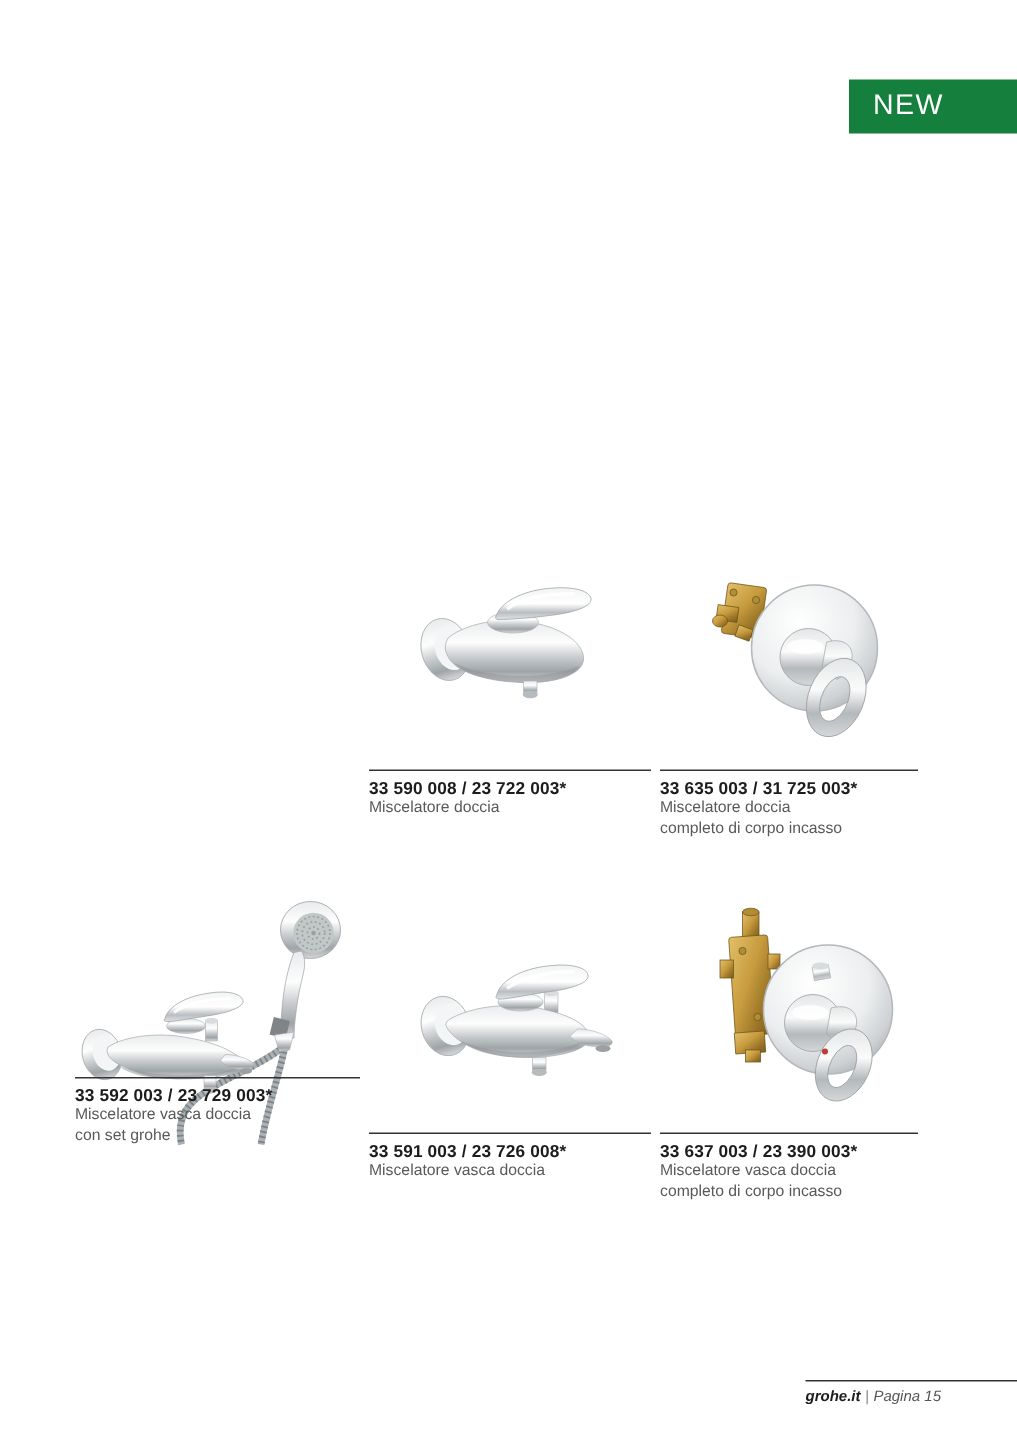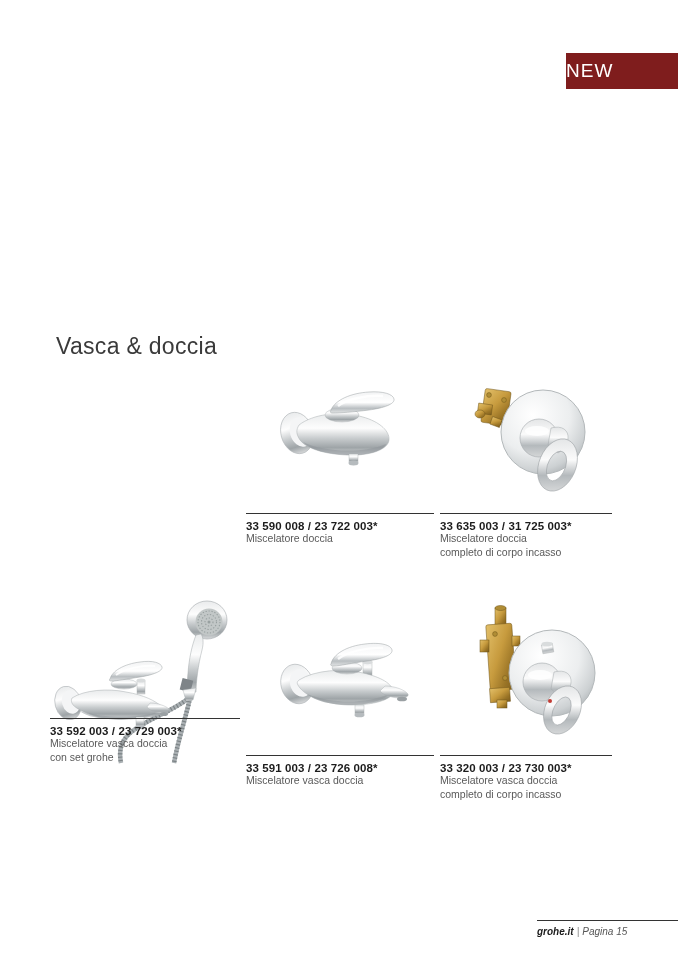--- a/index.html
+++ b/index.html
@@ -2,22 +2,22 @@
 <html><head>
 <meta charset="utf-8">
 <style>
   html,body { margin:0; padding:0; background:#ffffff; }
   .page {
     position:relative; width:678px; height:959px; background:#ffffff;
     font-family:"Liberation Sans", sans-serif; overflow:hidden;
   }
   .new-badge {
     position:absolute; left:566px; top:53px; width:112px; height:36px;
-    background:#7f1d1d; color:#ffffff; font-size:19px; line-height:36px;
-    padding-left:0; box-sizing:border-box; letter-spacing:1px;
+    background:#15803d; color:#ffffff; font-size:19px; line-height:36px;
+    padding-left:16px; box-sizing:border-box; letter-spacing:1px;
   }
   .heading {
     position:absolute; left:56px; top:333px; margin:0;
     font-size:23px; font-weight:400; color:#3a3a3a; letter-spacing:0.3px;
   }
   .fig { position:absolute; }
   .cell { position:absolute; width:190px; }
   .cell-rule { height:1px; background:#333333; }
   .code {
     margin-top:6px; font-size:11.5px; font-weight:bold; color:#1c1c1c;
@@ -29,21 +29,20 @@
   .footer .site { font-weight:bold; color:#1c1c1c; }
   .footer .sep { margin:0 3px; color:#888888; }
 </style>
 </head>
 <body>
 
 <div class="page">
 
   <div class="new-badge">NEW</div>
 
-  <h1 class="heading">Vasca &amp; doccia</h1>
 
   <svg class="fig" style="left:243px;top:380px" width="182" height="130" viewBox="0 0 182 130">
     <defs>
       <linearGradient id="p1c" x1="0" y1="0" x2="0" y2="1">
         <stop offset="0" stop-color="#e9ebec"></stop>
           <stop offset="0.35" stop-color="#fdfdfd"></stop>
         <stop offset="0.6" stop-color="#c7cbcd"></stop>
           <stop offset="0.82" stop-color="#9ea4a7"></stop>
         <stop offset="1" stop-color="#d8dadb"></stop>
       </linearGradient>
@@ -246,21 +245,21 @@
     <div class="desc">con set grohe</div>
   </div>
   <div class="cell" style="left:246px;top:755px">
     <div class="cell-rule" style="width:188px"></div>
     <div class="code">33 591 003 / 23 726 008*</div>
     <div class="desc">Miscelatore vasca doccia</div>
     <div class="desc"></div>
   </div>
   <div class="cell" style="left:440px;top:755px">
     <div class="cell-rule" style="width:172px"></div>
-    <div class="code">33 320 003 / 23 730 003*</div>
+    <div class="code">33 637 003 / 23 390 003*</div>
     <div class="desc">Miscelatore vasca doccia</div>
     <div class="desc">completo di corpo incasso</div>
   </div>
 
   <div class="footer-rule"></div>
   <div class="footer">
     <span class="site">grohe.it</span><span class="sep">|</span><span>Pagina 15</span>
   </div>
 
 </div>

